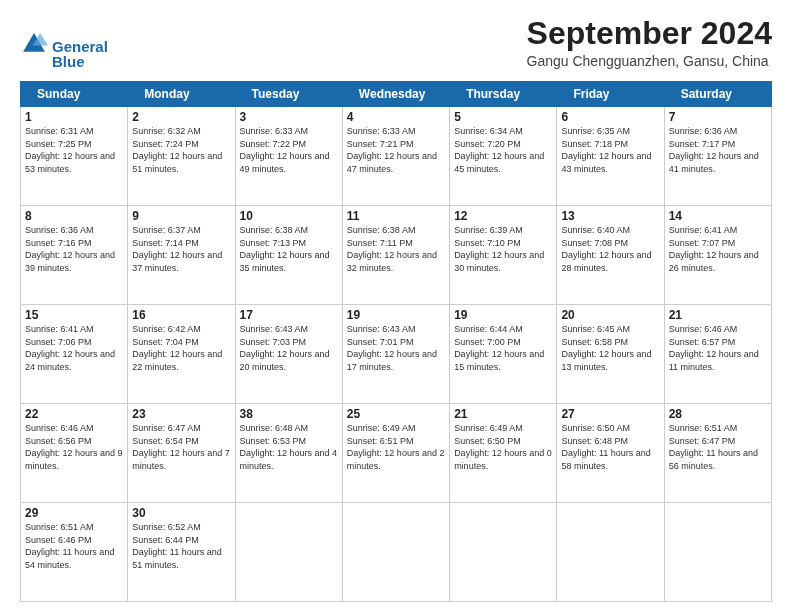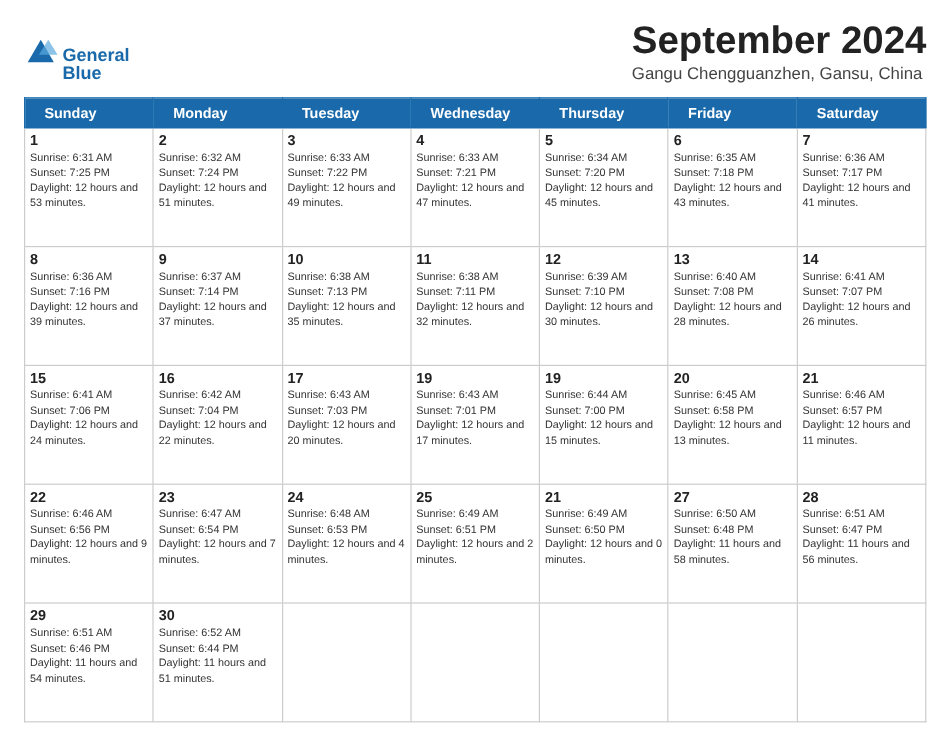--- a/index.html
+++ b/index.html
@@ -224,21 +224,21 @@
         <tr class="week-row">
           <td>
             <span class="day-num">22</span>
 <div class="day-info">Sunrise: 6:46 AM<br>Sunset: 6:56 PM<br>Daylight: 12 hours and 9 minutes.</div>
           </td>
           <td>
             <span class="day-num">23</span>
 <div class="day-info">Sunrise: 6:47 AM<br>Sunset: 6:54 PM<br>Daylight: 12 hours and 7 minutes.</div>
           </td>
           <td>
-            <span class="day-num">24</span>
+            <span class="day-num">38</span>
 <div class="day-info">Sunrise: 6:48 AM<br>Sunset: 6:53 PM<br>Daylight: 12 hours and 4 minutes.</div>
           </td>
           <td>
             <span class="day-num">25</span>
 <div class="day-info">Sunrise: 6:49 AM<br>Sunset: 6:51 PM<br>Daylight: 12 hours and 2 minutes.</div>
           </td>
           <td>
             <span class="day-num">21</span>
 <div class="day-info">Sunrise: 6:49 AM<br>Sunset: 6:50 PM<br>Daylight: 12 hours and 0 minutes.</div>
           </td>

